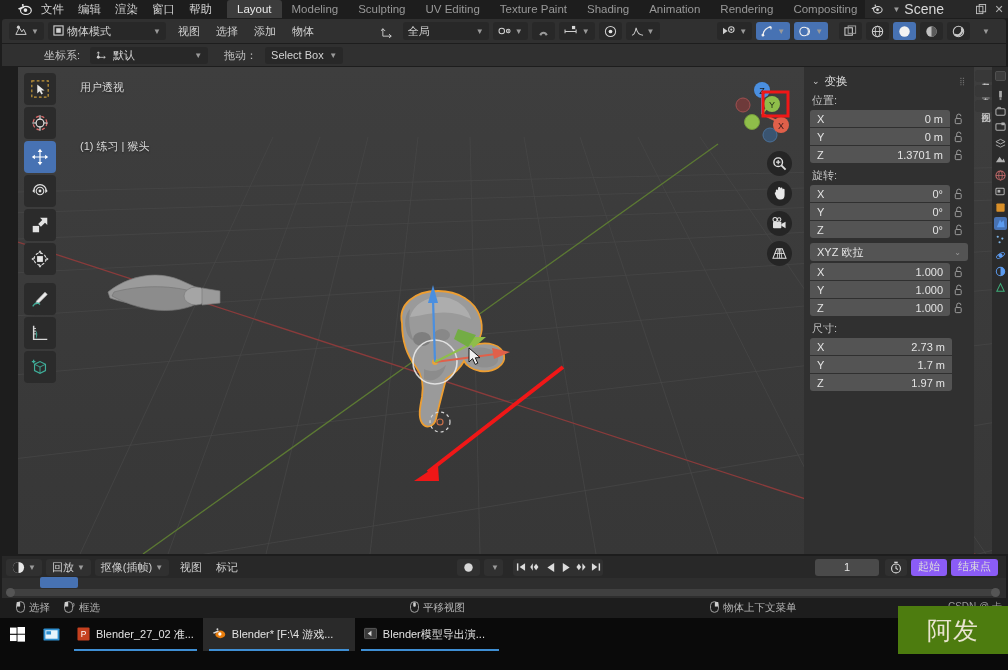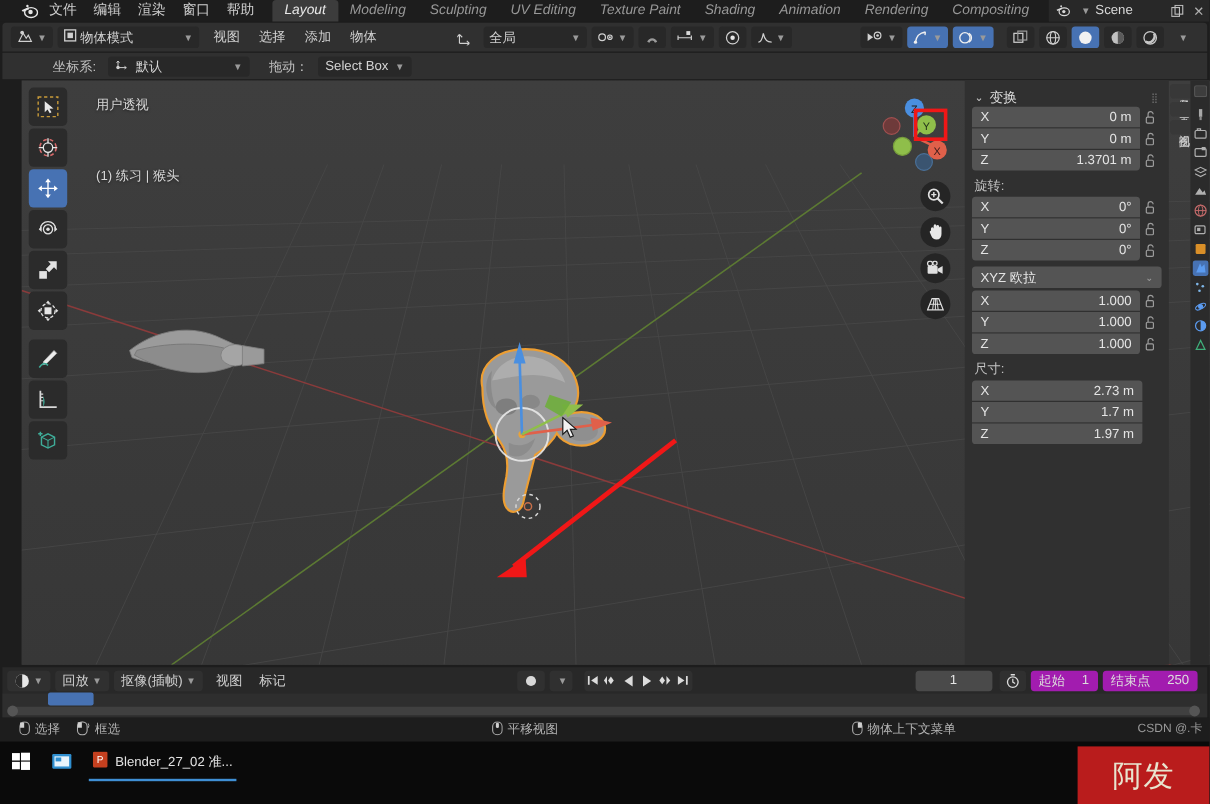--- a/index.html
+++ b/index.html
@@ -14,28 +14,28 @@
 
   
   .topbar {
     position: absolute; top: 0; left: 0; width: 1008px; height: 18px;
     background: #1d1d1d; display: flex; align-items: center;
     font-size: 11.5px; color: #c4c4c4;
   }
   .blender-logo { width: 20px; height: 16px; margin-left: 14px; display:flex; align-items:center; justify-content:center; }
   .menu-item { padding: 0 7px; line-height: 18px; color: #d0d0d0; white-space: nowrap; }
   .wsp-tabs { display: flex; align-items: center; margin-left: 8px; height: 18px; }
-  .wsp-tab { padding: 0 10px; line-height: 18px; color: #989898; font-size: 11.5px; white-space: nowrap; font-style: italic; }
+  .wsp-tab { padding: 0 10px; line-height: 18px; color: #989898; font-size: 11.5px; white-space: nowrap; }
   .wsp-tab.active { background: #3c3c3c; color: #e8e8e8; border-radius: 3px 3px 0 0; }
   .scene-block {
     position: absolute; right: 0; top: 0; height: 18px; display: flex; align-items: center;
     background: #282828;
   }
   .scene-ico { width: 24px; height: 18px; display:flex; align-items:center; justify-content:center; }
-  .scene-name { font-size: 11px; color: #d8d8d8; padding: 0 28px 0 4px; }
+  .scene-name { font-size: 14px; color: #d8d8d8; padding: 0 28px 0 4px; }
   .scene-btn { width: 18px; height: 18px; display:flex;align-items:center;justify-content:center;color:#b0b0b0;font-size:11px;}
   .tiny-caret { font-size: 8px; color: #9a9a9a; margin-left: 3px; }
 
   
   .vp-header {
     position: absolute; top: 19px; left: 2px; width: 1004px; height: 24px;
     background: #303030; display: flex; align-items: center; border-radius: 3px 3px 0 0;
   }
   .hbtn { height: 18px; background:#282828; border-radius:3px; display:flex;align-items:center;
           color:#d0d0d0; font-size:11px; padding: 0 5px; margin-right: 4px; }
@@ -108,39 +108,39 @@
   
   .timeline { position:absolute; left:2px; top:556px; width:1004px; height:42px; background:#282828; }
   .tl-header { display:flex; align-items:center; height:22px; padding-left:4px; }
   .tl-btn { height:17px; background:#303030; border-radius:3px; display:flex;align-items:center;
             padding:0 6px; margin-right:4px; color:#d0d0d0; font-size:11px; }
   .tl-plain { padding:0 7px; color:#d0d0d0; font-size:11px; }
   .tl-playgrp { display:flex; background:#303030; border-radius:3px; height:17px; align-items:center; }
   .tl-pb { width:15px; height:17px; display:flex;align-items:center;justify-content:center; color:#d4d4d4; font-size:9px;}
   .tl-num { height:17px; background:#4a4a4a; border-radius:3px; min-width:64px; display:flex;
             align-items:center; justify-content:center; color:#e6e6e6; font-size:11px; }
-  .tl-lbl { height:17px; background:#a21caf; border-radius:3px; display:flex; align-items:center;
-            padding:0 7px; color:#dcdcdc; font-size:11px; gap:14px; }
+  .tl-lbl { height:17px; background:#8b5cf6; border-radius:3px; display:flex; align-items:center;
+            padding:0 7px; color:#dcdcdc; font-size:11px; gap:14px;flex-direction:column; }
   .tl-ruler { position:relative; height:20px; background:#2e2e2e; }
   .tl-scroll { position:absolute; left:6px; right:8px; bottom:2px; height:7px; background:#404040; border-radius:4px; }
 
   
   .statusbar { position:absolute; left:0; top:598px; width:1008px; height:20px; background:#1d1d1d;
                display:flex; align-items:center; font-size:10.5px; color:#b4b4b4; }
   .sb-item { display:flex; align-items:center; gap:4px; }
 
   
   .taskbar { position:absolute; left:0; top:618px; width:1008px; height:52px; background:#0a0a0a; }
   .tb-row { height:33px; display:flex; align-items:center; }
   .tb-ico { width:34px; height:33px; display:flex; align-items:center; justify-content:center; }
   .tb-task { height:33px; display:flex; align-items:center; gap:6px; padding:0 9px; min-width:130px;
              font-size:11px; color:#e2e2e2; position:relative; }
   .tb-task.active { background:#2a2a2a; }
   .tb-task .underline { position:absolute; left:6px; right:6px; bottom:0; height:2px; background:#3f8fd4; }
-  .watermark { position:absolute; right:0; bottom:0; width:110px; height:48px; background:#b91c1c;
+  .watermark { position:absolute; right:0; bottom:16px; width:110px; height:48px; background:#4d7c0f;
                display:flex; align-items:center; justify-content:center; }
   .wm-text { font-family:"Liberation Serif","DejaVu Serif",serif; font-size:25px; color:#e8e4cf; letter-spacing:1px; }
   .csdn { position:absolute; right:6px; top:600px; font-size:10px; color:#9a9a9a; }
 </style>
 </head>
 <body>
 
 <div id="app">
 
   <div class="topbar">
@@ -547,20 +547,21 @@
   </div>
 
   <div class="npanel">
     <div class="np-head">
       <span style="margin-right:5px;font-size:9px;color:#c8c8c8;">⌄</span>
       <span>变换</span>
       <span style="flex:1"></span>
       <span style="color:#6c6c6c;font-size:8px;letter-spacing:1px;">⣿</span>
     </div>
 
+    <div class="np-sub">位置:</div>
     <div class="np-rows">
       <div class="np-row">
         <div class="np-field first">
           <span>X</span>
           <span>0 m</span>
         </div>
         <div class="np-lock">
           <svg width="10" height="12" viewBox="0 0 11 13">
               <path d="M3 6 L3 3.4 A2.3 2.3 0 0 1 7.6 3.4" fill="none" stroke="#9c9c9c" stroke-width="1.1"></path>
               <rect x="1.4" y="6" width="6.5" height="5.6" rx="1" fill="none" stroke="#9c9c9c" stroke-width="1.1"></rect>
@@ -958,20 +959,42 @@
         <span>
           <svg width="13" height="14" viewBox="0 0 14 15">
             <rect x="0.5" y="0.5" width="13" height="14" rx="1" fill="#c5401f"></rect>
             <text x="7" y="11" font-size="9" font-family="Liberation Sans, sans-serif" fill="#fff" text-anchor="middle">P</text>
           </svg>
         </span>
         <span>Blender_27_02 准...</span>
         <span class="underline" style="background:#3f8fd4;"></span>
       </div>
 
-
+      <div class="tb-task active" style="min-width:152px;">
+        <span>
+          <svg width="14" height="13" viewBox="0 0 16 14">
+            <ellipse cx="9.5" cy="8" rx="5.6" ry="4.3" fill="#e87d0d"></ellipse>
+            <circle cx="9" cy="7.6" r="1.9" fill="#fff"></circle>
+            <path d="M1 6 L7 3.3 L7.8 5 L2.2 7.4 Z" fill="#d8d8d8"></path>
+            <circle cx="6.2" cy="2.2" r="1.1" fill="#d8d8d8"></circle>
+          </svg>
+        </span>
+        <span>Blender* [F:\4 游戏...</span>
+        <span class="underline" style="background:#3f8fd4;"></span>
+      </div>
+
+      <div class="tb-task" style="min-width:150px;">
+        <span>
+          <svg width="13" height="13" viewBox="0 0 14 14">
+            <rect x="0.5" y="1.5" width="13" height="11" rx="1" fill="#3a3a3a" stroke="#6a6a6a" stroke-width="0.8"></rect>
+            <path d="M8 4 L8 10 L4 7 Z" fill="#d8d8d8"></path>
+          </svg>
+        </span>
+        <span>Blender模型导出演...</span>
+        <span class="underline" style="background:#3f8fd4;"></span>
+      </div>
     </div>
     <div class="watermark">
       <span class="wm-text">阿发</span>
     </div>
   </div>
 
 </div>
 
 </body></html>

